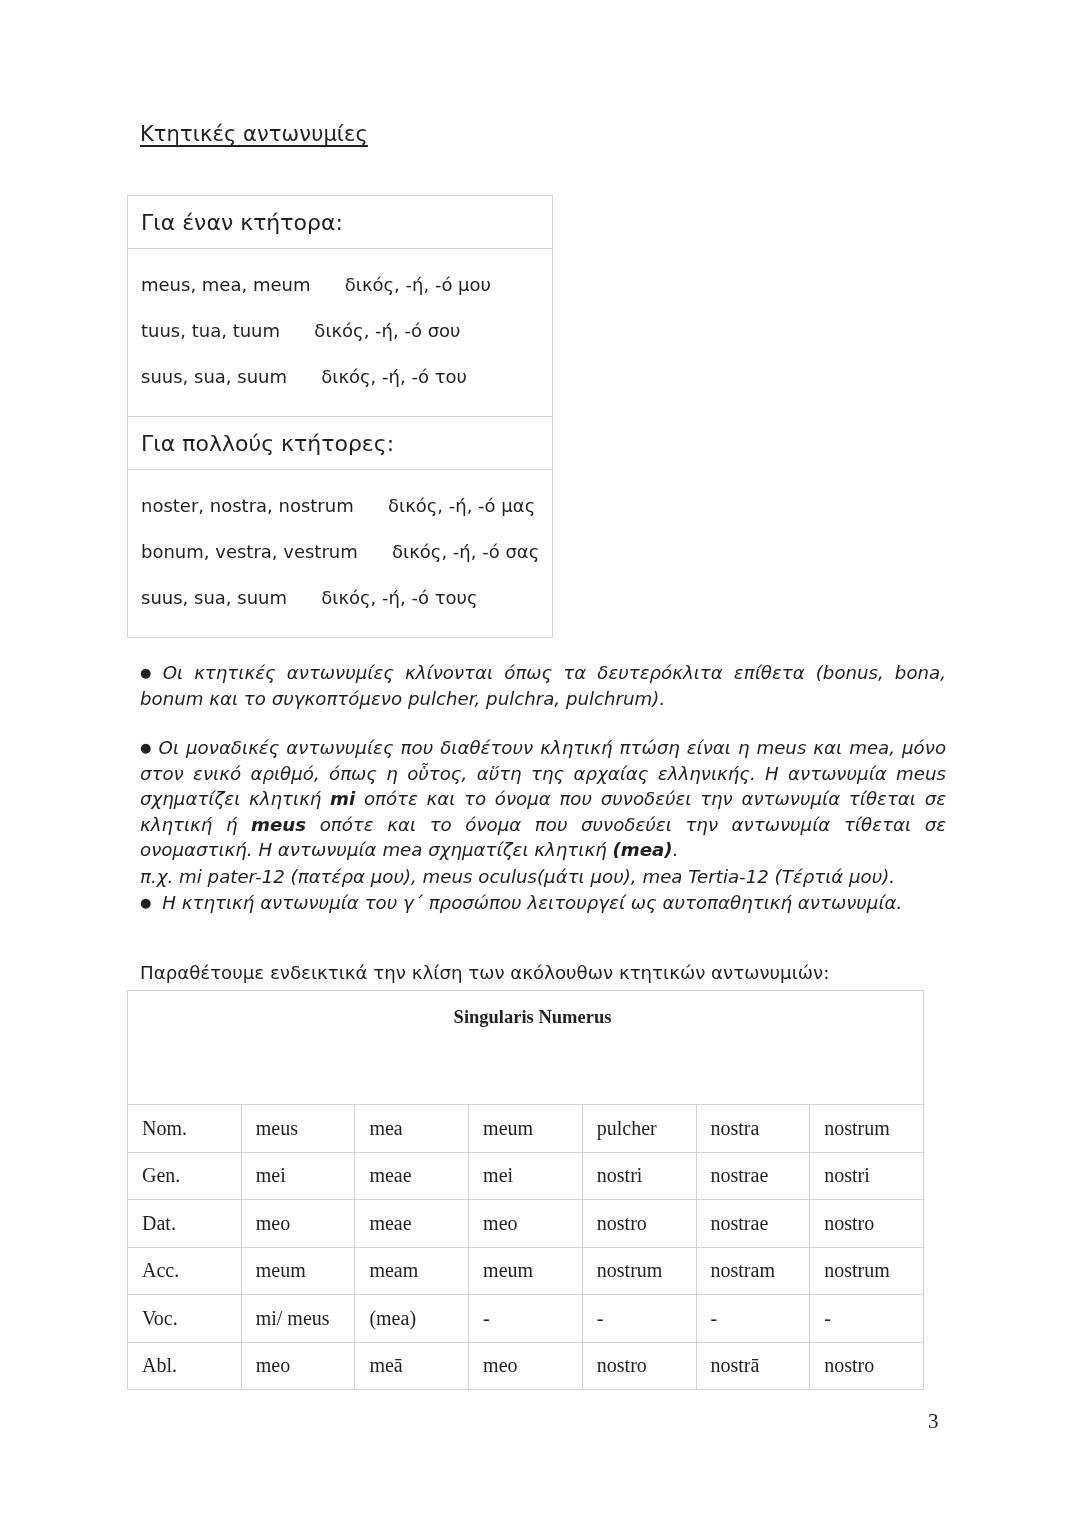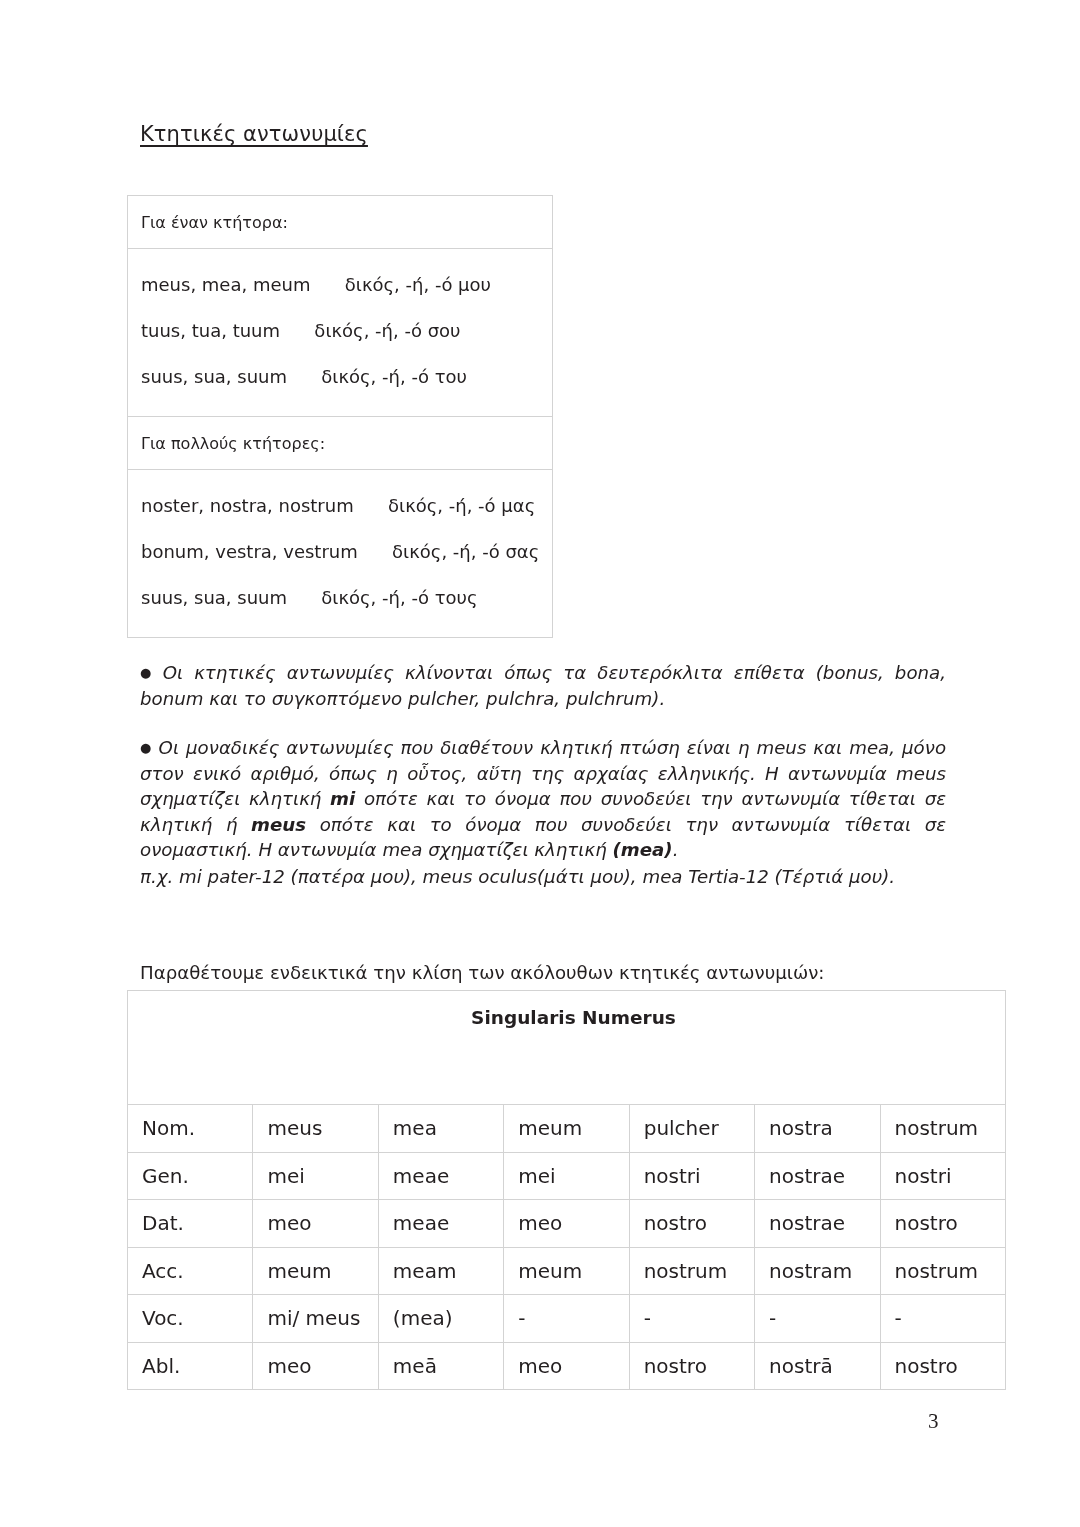--- a/index.html
+++ b/index.html
@@ -46,21 +46,21 @@
     table-layout: fixed;
   }
   .tbl-poss td {
     border: 1px solid #d3d3d3;
     padding: 0;
     vertical-align: middle;
   }
   .tbl-poss .sect-head {
     height: 52px;
     padding-left: 13px;
-    font-size: 16px;
+    font-size: 22px;
   }
   .tbl-poss .sect-body {
     padding: 13px 0 16px 13px;
   }
   .poss-line {
     font-size: 18px;
     line-height: 46px;
     white-space: pre;
   }
 
@@ -96,23 +96,24 @@
     font-size: 18.2px;
     line-height: 26px;
     white-space: nowrap;
   }
 
   
   .tbl-decl {
     position: absolute;
     left: 127px;
     top: 990px;
-    width: 879px;
+    width: 797px;
     border-collapse: collapse;
     table-layout: fixed;
+    font-family: Liberation Serif, serif;
   }
   .tbl-decl td {
     border: 1px solid #d3d3d3;
     padding: 0;
     font-size: 20px;
     vertical-align: middle;
   }
   .tbl-decl .decl-title {
     height: 97px;
     text-align: center;
@@ -171,22 +172,23 @@
           <div class="poss-line">suus, sua, suum      δικός, -ή, -ό τους</div>
         </td>
       </tr>
     </tbody>
   </table>
 
   <div class="para" id="para-1"><span class="bullet">●</span><span>Οι κτητικές αντωνυμίες κλίνονται όπως τα δευτερόκλιτα επίθετα (bonus, bona, bonum και το συγκοπτόμενο pulcher, pulchra, pulchrum).</span></div>
 
   <div class="para" id="para-2"><span class="bullet">●</span><span>Οι μοναδικές αντωνυμίες που διαθέτουν κλητική πτώση είναι η meus και mea, μόνο στον ενικό αριθμό, όπως η οὗτος, αὕτη της αρχαίας ελληνικής. Η αντωνυμία meus σχηματίζει κλητική </span><b>mi</b><span> οπότε και το όνομα που συνοδεύει την αντωνυμία τίθεται σε κλητική ή </span><b>meus</b><span> οπότε και το όνομα που συνοδεύει την αντωνυμία τίθεται σε ονομαστική. Η αντωνυμία mea σχηματίζει κλητική </span><b>(mea)</b><span>.</span><span class="example">π.χ. mi pater-12 (πατέρα μου), meus oculus(μάτι μου), mea Tertia-12 (Τέρτιά μου).</span></div>
 
-
-  <div class="intro-line">Παραθέτουμε ενδεικτικά την κλίση των ακόλουθων κτητικές αντωνυμιών:</div>
+  <div class="para" id="para-3"><span class="bullet">●</span><span>Η κτητική αντωνυμία του γ΄ προσώπου λειτουργεί ως αυτοπαθητική αντωνυμία.</span></div>
+
+  <div class="intro-line">Παραθέτουμε ενδεικτικά την κλίση των ακόλουθων κτητικών αντωνυμιών:</div>
 
   <table class="tbl-decl">
     <tbody>
       <tr>
         <td class="decl-title" colspan="7">Singularis Numerus</td>
       </tr>
       <tr>
         <td class="c0">Nom.</td>
         <td class="c1">meus</td>
         <td class="c2">mea</td>

